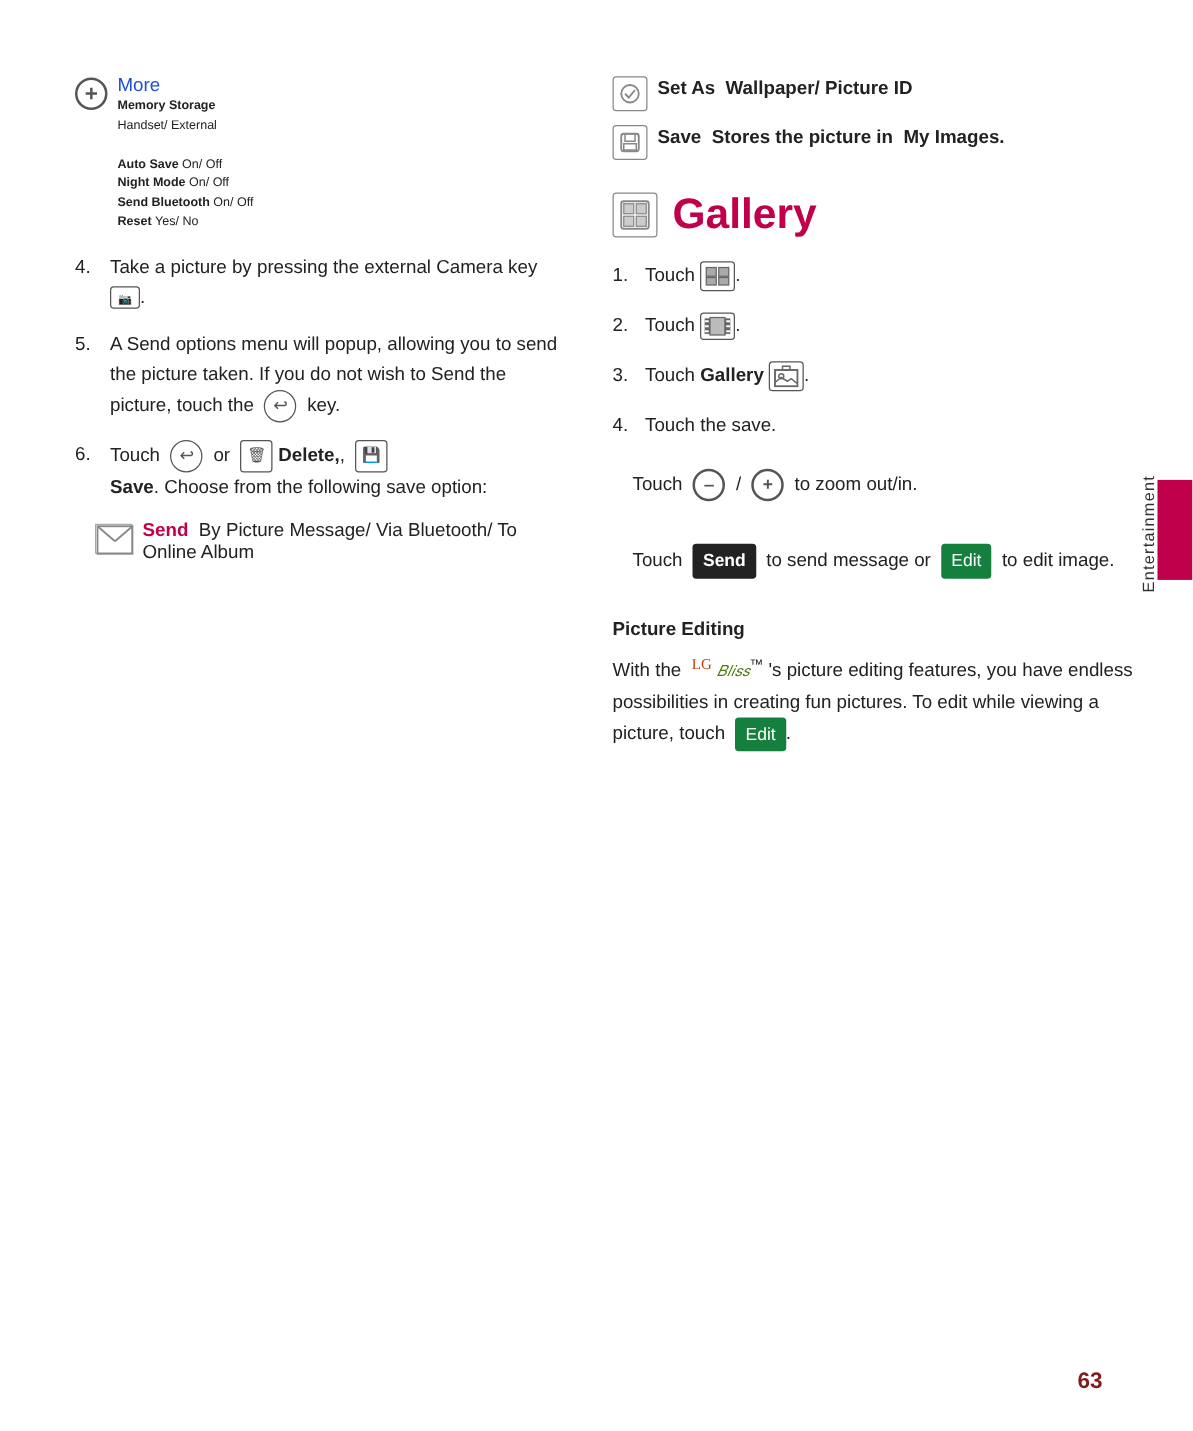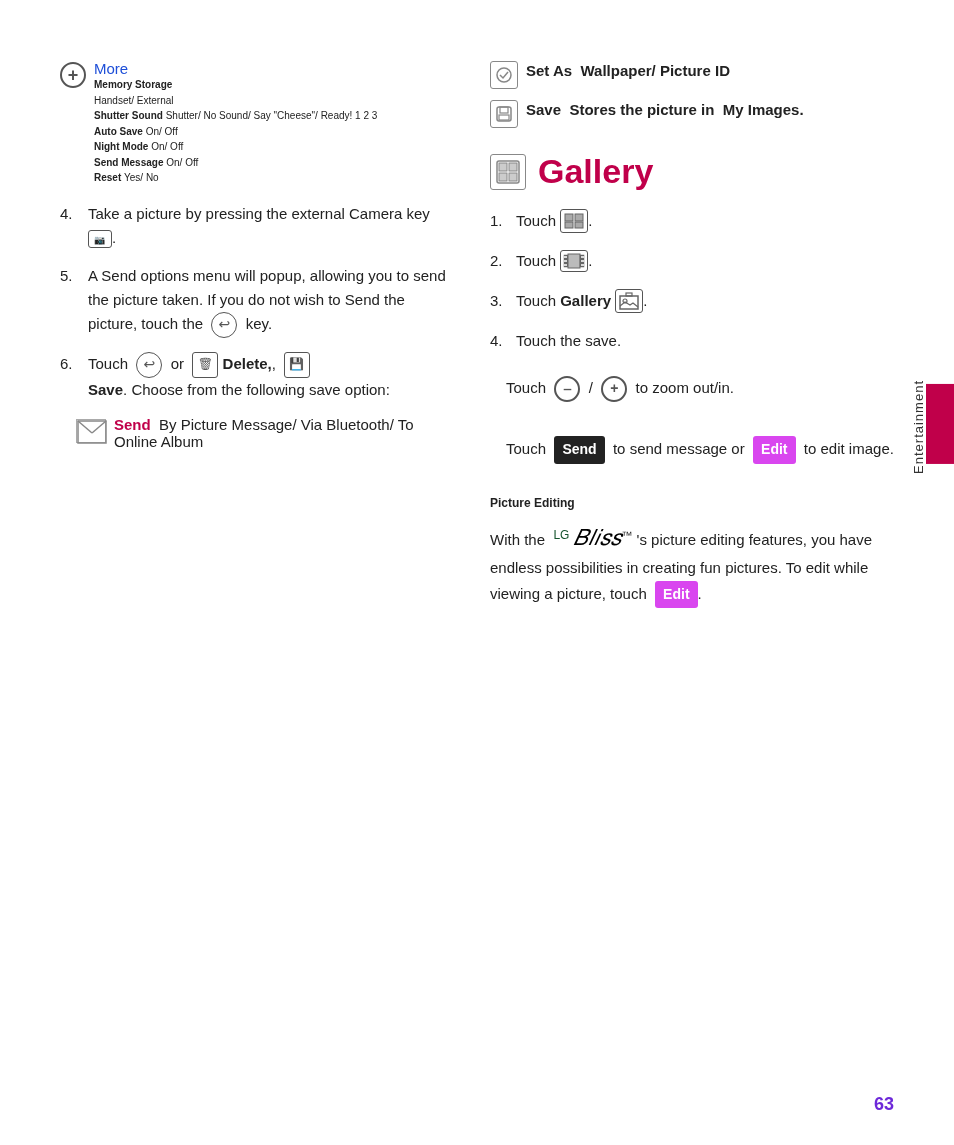--- a/index.html
+++ b/index.html
@@ -259,54 +259,55 @@
       color: #fff;
       font-size: 14px;
       font-weight: bold;
       padding: 2px 8px;
       border-radius: 3px;
       vertical-align: middle;
     }
 
     .btn-edit {
       display: inline-block;
-      background: #d946ef;
+      background: #15803d;
       color: #fff;
       font-size: 14px;
-      font-weight: bold;
+      font-weight: normal;
       padding: 2px 8px;
       border-radius: 3px;
       vertical-align: middle;
     }
 
     
     .picture-editing-section {
       margin-top: 20px;
     }
 
     .picture-editing-title {
-      font-size: 12px;
+      font-size: 15px;
       font-weight: bold;
       margin-bottom: 10px;
     }
 
     .lg-text {
       font-size: 12px;
       vertical-align: super;
-      color: #14532d;
+      color: #c2410c;
+      font-family: Liberation Serif, serif;
     }
 
     
     .page-number {
       position: absolute;
       bottom: 30px;
-      right: 60px;
+      right: 72px;
       font-size: 18px;
       font-weight: bold;
-      color: #6d28d9;
+      color: #7f1d1d;
     }
 
     
     .touch-item {
       display: flex;
       align-items: center;
       margin-bottom: 16px;
       font-size: 15px;
       line-height: 1.6;
     }
@@ -331,24 +332,24 @@
 
   <div class="left-col">
 
     <div class="more-section">
       <div class="more-icon">+</div>
       <div>
         <div class="more-label">More</div>
         <div class="more-content">
           <span><strong>Memory Storage</strong></span><br>
           <span>Handset/ External</span><br>
-          <span><strong>Shutter Sound</strong>&nbsp;<span>Shutter/ No Sound/ Say "Cheese"/ Ready! 1 2 3</span></span><br>
+          <br>
           <span><strong>Auto Save</strong>&nbsp;<span>On/ Off</span></span><br>
           <span><strong>Night Mode</strong>&nbsp;<span>On/ Off</span></span><br>
-          <span><strong>Send Message</strong>&nbsp;<span>On/ Off</span></span><br>
+          <span><strong>Send Bluetooth</strong>&nbsp;<span>On/ Off</span></span><br>
           <span><strong>Reset</strong>&nbsp;<span>Yes/ No</span></span>
         </div>
       </div>
     </div>
 
     <div class="numbered-item">
       <span class="num">4.</span>
       <span class="content">
         <span>Take a picture by pressing the external Camera key</span>
         &nbsp;<span class="camera-key-icon">📷</span>.
@@ -502,21 +503,21 @@
         <span>to send message or</span>&nbsp;
         <span class="btn-edit">Edit</span>&nbsp;
         <span>to edit image.</span>
       </div>
     </div>
 
     <div class="picture-editing-section">
       <div class="picture-editing-title">Picture Editing</div>
       <div style="font-size:15px; line-height:1.65;">
         <span>With the</span>&nbsp;
-        <span class="lg-text">LG</span>&nbsp;<span style="font-style:italic; font-size:22px; font-family:Georgia,serif; color:#000000;">𝐵𝑙𝑖𝑠𝑠</span><span style="font-size:11px; vertical-align:super;">™</span>
+        <span class="lg-text">LG</span>&nbsp;<span style="font-style:italic; font-size:12px; font-family:Georgia,serif; color:#4d7c0f;">𝐵𝑙𝑖𝑠𝑠</span><span style="font-size:11px; vertical-align:super;">™</span>
         <span>'s picture editing features, you have endless possibilities in creating fun pictures. To edit while viewing a picture, touch</span>&nbsp;
         <span class="btn-edit">Edit</span><span>.</span>
       </div>
     </div>
 
   </div>
 
   <div class="sidebar-label">
     <span>Entertainment</span>
     <div class="sidebar-bar"></div>

